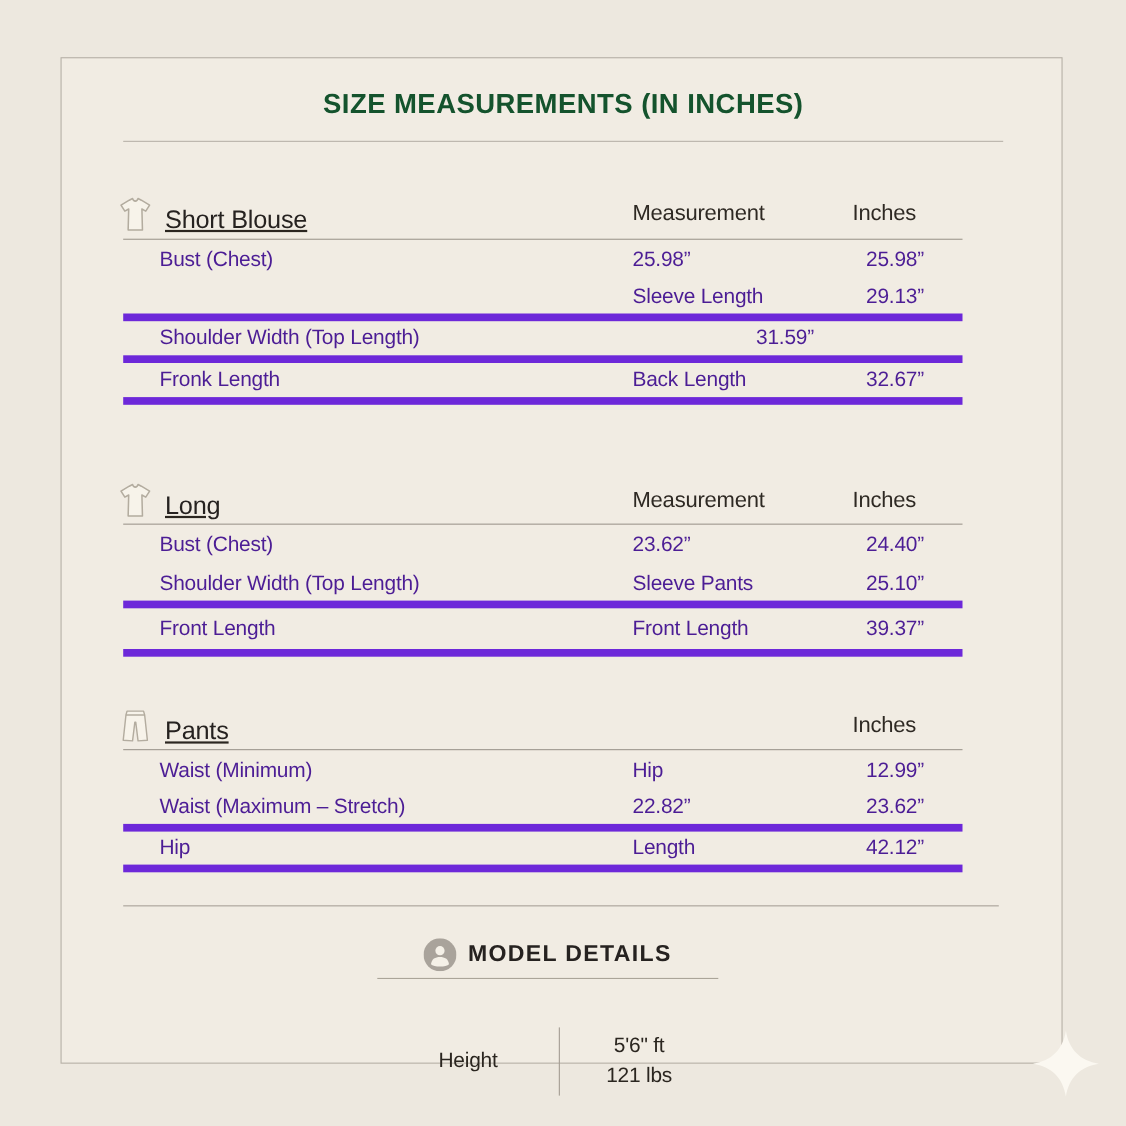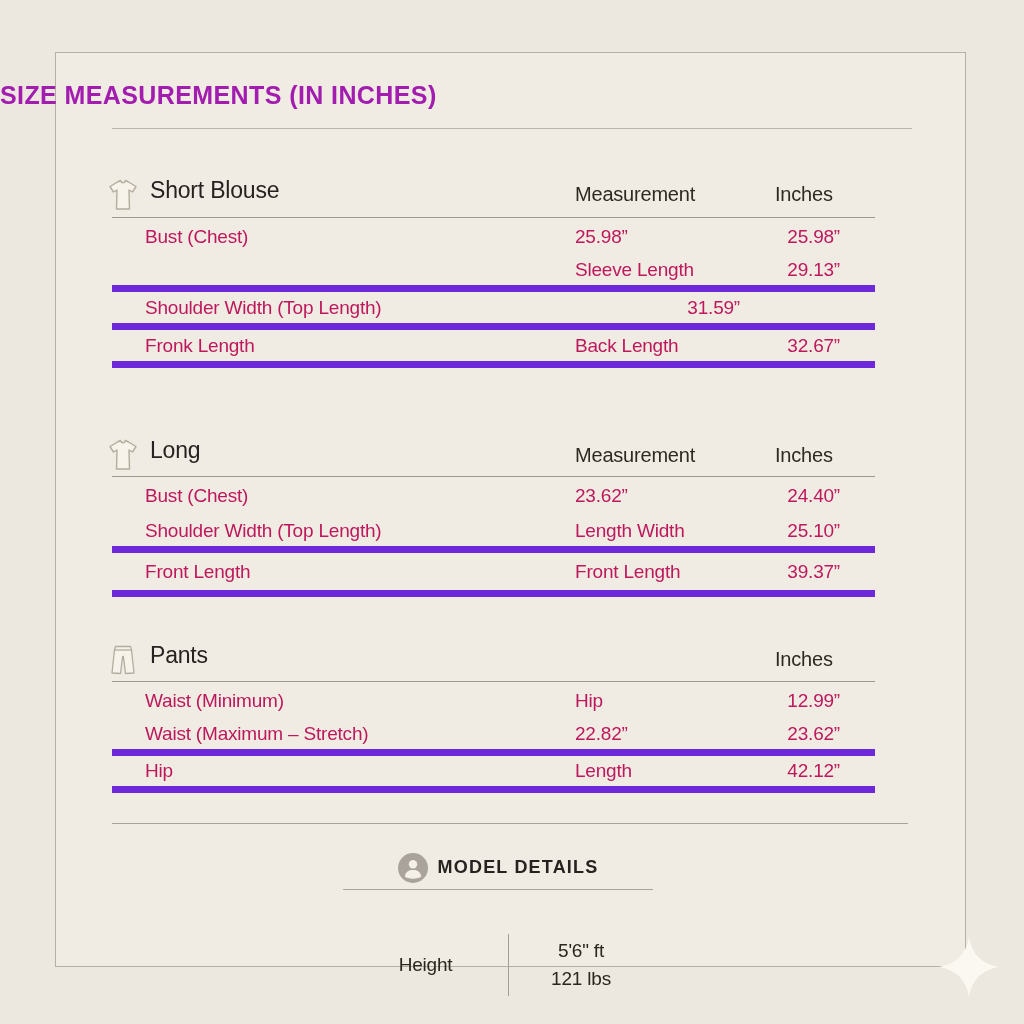--- a/index.html
+++ b/index.html
@@ -9,50 +9,50 @@
     font-family:"Liberation Sans",sans-serif;
     color:#2b2620;
     letter-spacing:-0.2px;
   }
   .frame{
     position:absolute;left:55px;top:52px;width:911px;height:915px;
     background:#f1ece3;border:1px solid #b5afa5;box-sizing:border-box;
   }
   .title{
     position:absolute;left:0;top:81px;width:100%;
-    text-align:left;font-size:25px;font-weight:bold;letter-spacing:.4px;
-    color:#a21caf;
+    text-align:center;font-size:25px;font-weight:bold;letter-spacing:.4px;
+    color:#14532d;
   }
   .rule{position:absolute;height:1px;background:#a8a298;}
   .title-rule{left:112px;top:128px;width:800px;background:#b9b3a9;}
   .closing-rule{left:112px;top:823px;width:796px;}
   .tbl{position:absolute;left:112px;width:763px;}
   .sec-head{
     display:grid;grid-template-columns:463px 200px 1fr;
     align-items:center;border-bottom:1px solid #9e988e;box-sizing:border-box;
   }
-  .head-label{display:flex;align-items:flex-start;gap:9px;}
+  .head-label{display:flex;align-items:flex-end;gap:9px;text-decoration:underline;}
   .g-icon{width:36px;height:36px;margin-left:-7px;flex:0 0 auto;display:block;}
   .sec-title{font-size:23px;color:#262220;}
   .col-head{font-size:20px;color:#2e2923;}
   .col-head.right{text-align:left;padding-right:35px;}
   .row{
     display:grid;grid-template-columns:463px 200px 1fr;
-    align-items:center;font-size:19px;box-sizing:border-box;color:#be185d;
+    align-items:center;font-size:19px;box-sizing:border-box;color:#4c1d95;
   }
   .row .label{padding-left:33px;}
   .row .inches{text-align:right;padding-right:35px;}
   .b{border-bottom:7px solid #6d28d9;}
   .r37{height:37px}.r38{height:38px}.r44{height:44px}
   .model{position:absolute;left:343px;top:846px;width:310px;}
   .model-head{
     display:flex;align-items:center;justify-content:center;gap:10px;
     height:44px;border-bottom:1px solid #aba599;box-sizing:border-box;
   }
-  .model-title{font-size:18px;font-weight:bold;letter-spacing:1.2px;color:#262220;}
+  .model-title{font-size:21px;font-weight:bold;letter-spacing:1.2px;color:#262220;}
   .person{width:30px;height:30px;display:block;}
   .model-row{display:flex;margin-top:44px;}
   .m-left{
     width:165px;height:62px;display:flex;align-items:center;justify-content:center;
     font-size:19px;box-sizing:border-box;
   }
   .m-right{
     width:145px;height:62px;border-left:1px solid #a39d93;box-sizing:border-box;
     display:flex;flex-direction:column;align-items:center;justify-content:center;
     font-size:19px;line-height:28px;
@@ -112,21 +112,21 @@
       <div class="col-head">Measurement</div>
       <div class="col-head right">Inches</div>
     </div>
     <div class="row r38">
       <div class="label">Bust (Chest)</div>
       <div class="mid">23.62”</div>
       <div class="inches">24.40”</div>
     </div>
     <div class="row r38 b">
       <div class="label">Shoulder Width (Top Length)</div>
-      <div class="mid">Length Width</div>
+      <div class="mid">Sleeve Pants</div>
       <div class="inches">25.10”</div>
     </div>
     <div class="row r44 b">
       <div class="label">Front Length</div>
       <div class="mid">Front Length</div>
       <div class="inches">39.37”</div>
     </div>
   </section>
 
   <section class="tbl" style="top:638px">

